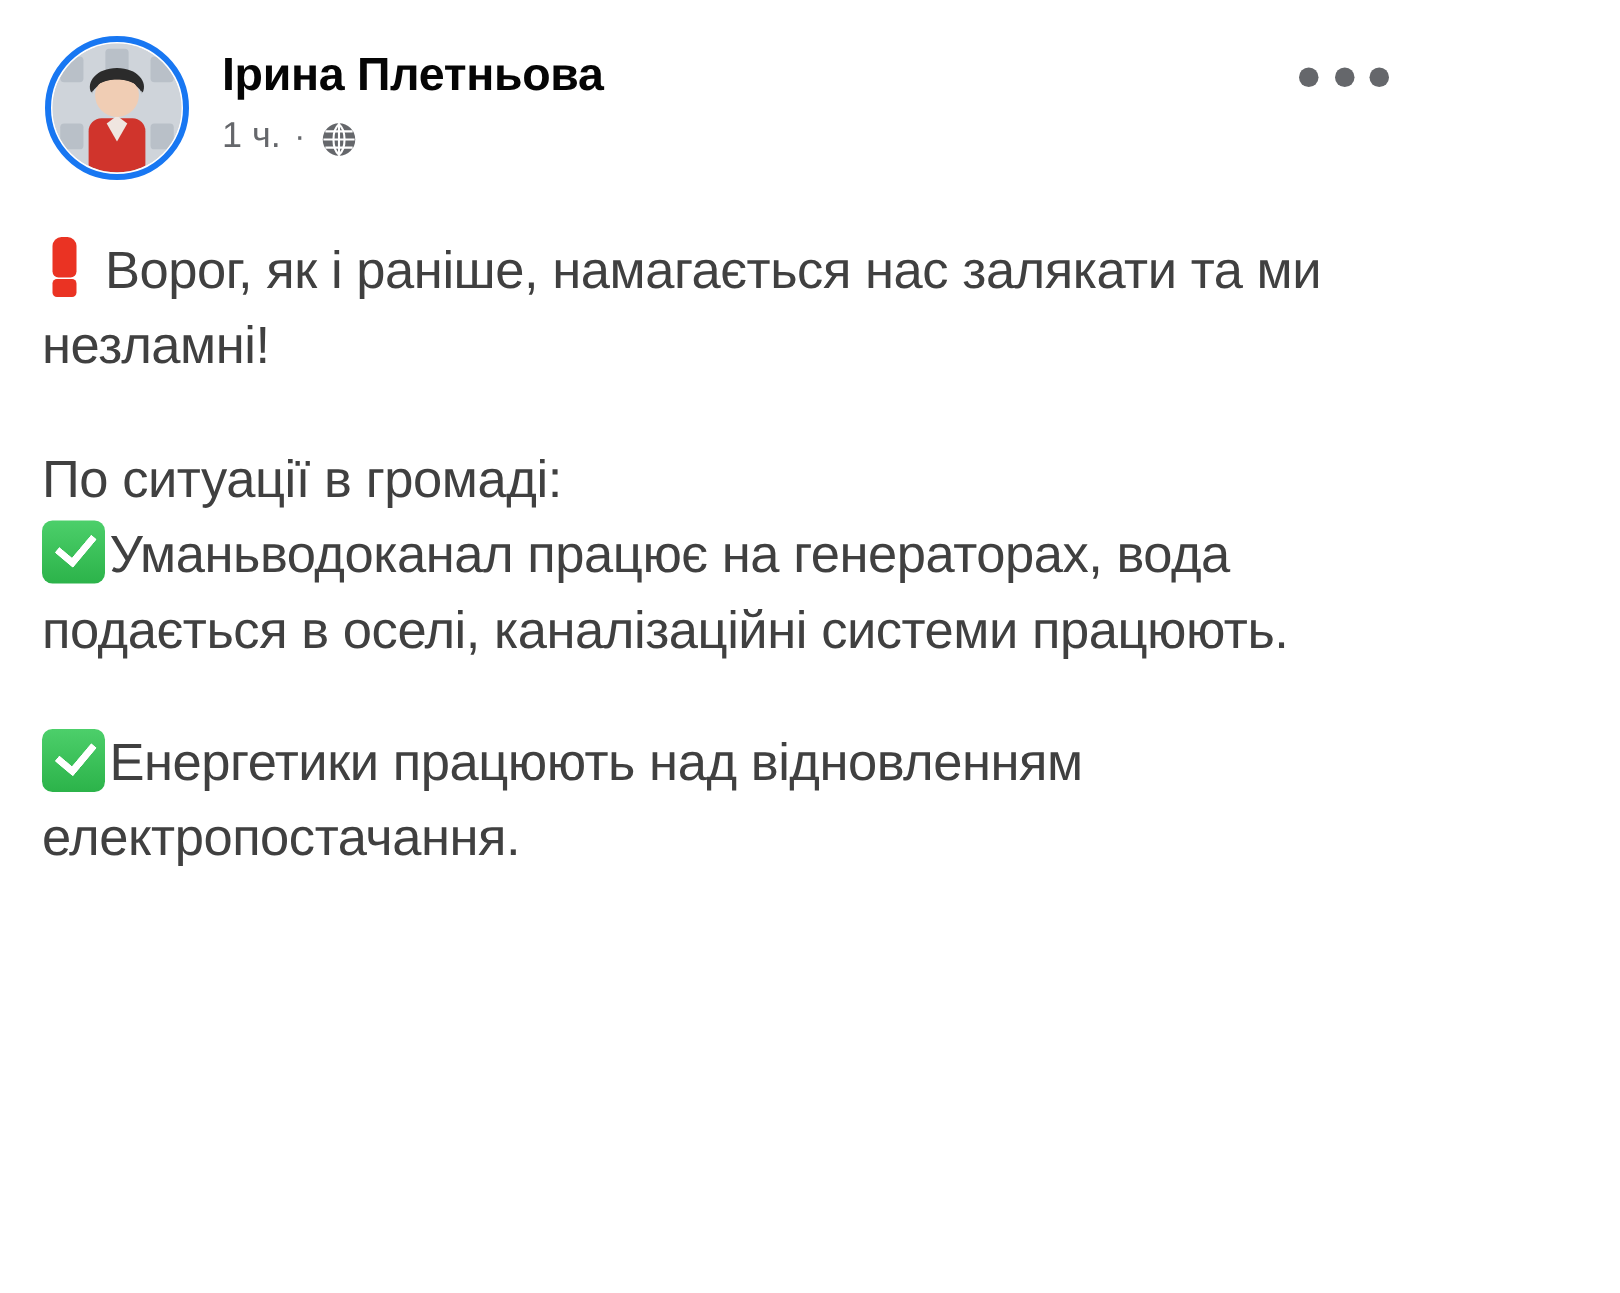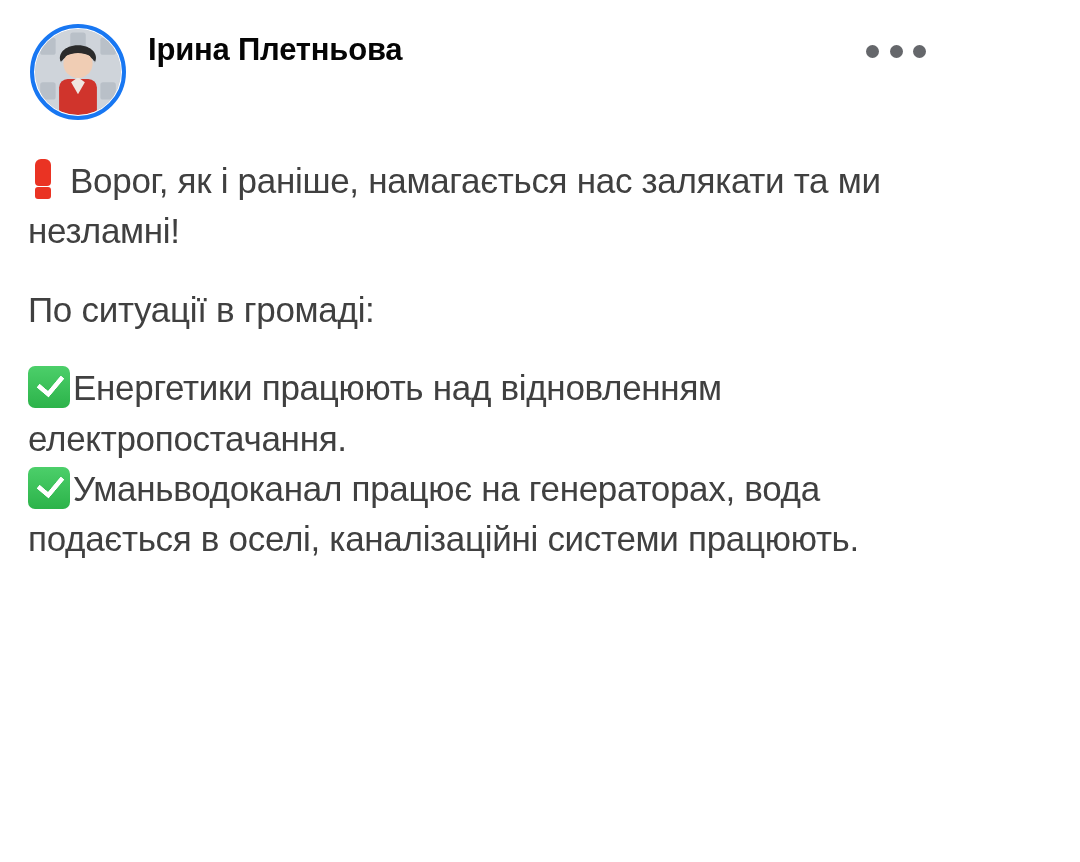--- a/index.html
+++ b/index.html
@@ -103,21 +103,21 @@
   }
   
   .post-body {
     padding: 36px 28px 0 28px;
     font-size: 35px;
     line-height: 1.44;
     color: #404040;
     letter-spacing: -0.3px;
   }
   .para { margin: 0; }
-  .para + .para { margin-top: 28px; }
+  .para + .para { margin-top: 38px; }
   .emoji {
     display: inline-block;
     vertical-align: -4px;
     margin-right: 2px;
   }
   
   .emo-excl {
     width: 30px;
     height: 40px;
     position: relative;
@@ -195,20 +195,31 @@
             <circle cx="50" cy="40" r="17" fill="#f0cdb4"></circle>
             <path d="M31 40 C31 24 69 24 69 40 C69 30 63 22 50 22 C37 22 31 30 31 40 Z" fill="#2b2b2b"></path>
             <path d="M30 38 C26 30 34 19 50 19 C66 19 74 30 70 38 L65 33 C62 26 38 26 35 33 Z" fill="#2b2b2b"></path>
           </g>
         </svg>
       </div>
     </div>
 
     <div class="header-text">
       <div class="author">Ірина Плетньова</div>
+      <div class="meta">
+        <span>1 ч.</span>
+        <span class="dot">·</span>
+        <span class="globe">
+          <svg viewBox="0 0 24 24" aria-hidden="true">
+            <circle cx="12" cy="12" r="10" fill="#65676b"></circle>
+            <path d="M12 2.6c2.2 1.8 3.4 5.2 3.4 9.4s-1.2 7.6-3.4 9.4c-2.2-1.8-3.4-5.2-3.4-9.4S9.8 4.4 12 2.6z" fill="none" stroke="#ffffff" stroke-width="1.3"></path>
+            <path d="M2.4 12h19.2M3.6 7h16.8M3.6 17h16.8M12 2v20" stroke="#ffffff" stroke-width="1.3" fill="none"></path>
+          </svg>
+        </span>
+      </div>
     </div>
 
     <div class="more-btn">
       <i></i>
       <i></i>
       <i></i>
     </div>
   </div>
 
   <div class="post-body">
@@ -216,23 +227,23 @@
     <p class="para">
       <span class="emoji emo-excl">
         <span class="bar"></span><span class="pt"></span>
       </span><span>Ворог, як і раніше, намагається нас залякати та ми незламні!</span>
     </p>
 
     <p class="para">
       <span>По ситуації в громаді:</span>
     </p>
 
+    <p class="para" style="margin-top:0">
+      <span class="emoji emo-check"></span><span>Уманьводоканал працює на генераторах, вода подається в оселі, каналізаційні системи працюють.</span>
+    </p>
+
     <p class="para">
       <span class="emoji emo-check"></span><span>Енергетики працюють над відновленням електропостачання.</span>
     </p>
 
-    <p class="para" style="margin-top:0">
-      <span class="emoji emo-check"></span><span>Уманьводоканал працює на генераторах, вода подається в оселі, каналізаційні системи працюють.</span>
-    </p>
-
 
   </div>
 </div>
 
 </body></html>

